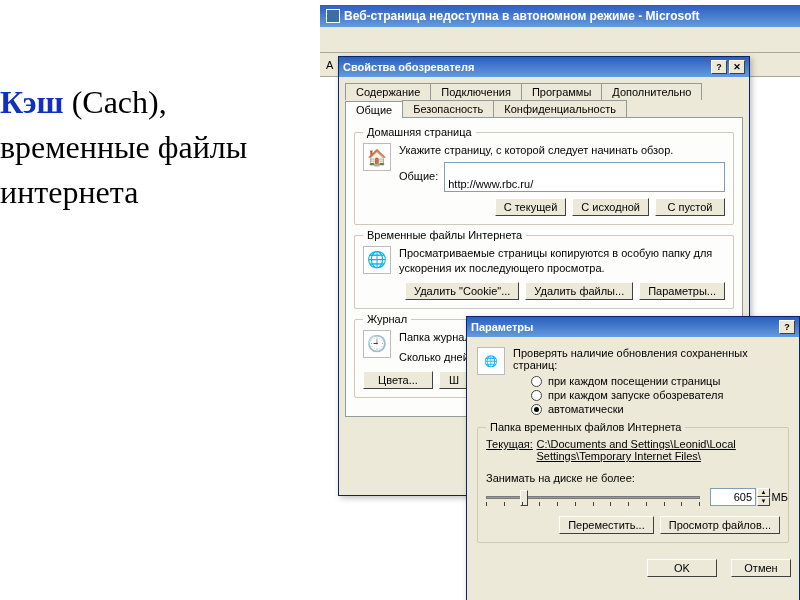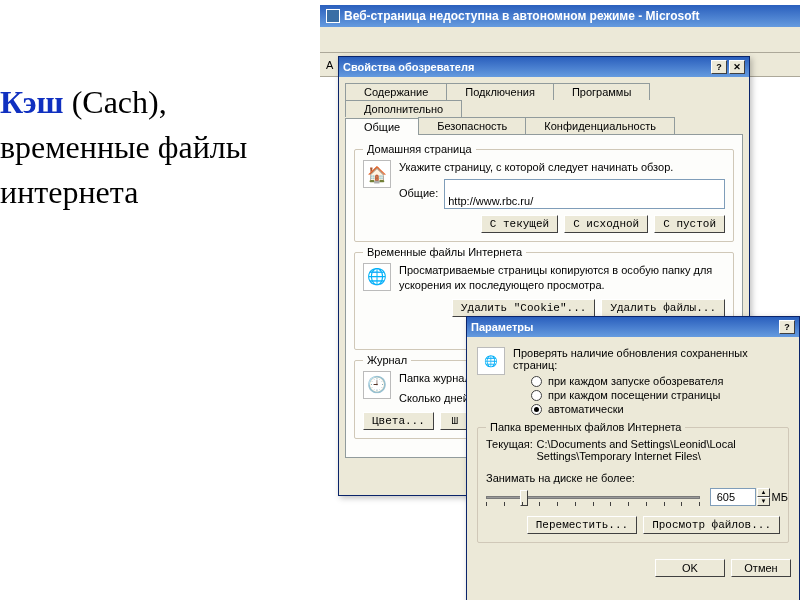--- a/index.html
+++ b/index.html
@@ -74,21 +74,21 @@
   .titlebar .controls { display:flex; gap:2px;}
   .titlebar .wbtn {
     width:16px;height:14px;background:#ece9d8;border:1px solid #fff;
     display:flex;align-items:center;justify-content:center;font-size:9px;color:#000;
     border-right-color:#404040;border-bottom-color:#404040;
   }
 
   
   .tabstrip { padding: 6px 6px 0 6px; display:flex; flex-wrap:wrap; gap:0; }
   .tab {
-    padding: 2px 18px;
+    padding: 2px 10px;
     background:#ece9d8;
     border:1px solid #919b9c;
     border-bottom:none;
     margin-right:-1px;
     position:relative;
     cursor:default;
   }
   .tab.active { background:#fdfdfb; z-index:2; top:1px;}
   .tab-content {
     margin:0 6px 6px 6px;
@@ -110,21 +110,21 @@
     top:-7px; left:8px;
     background:#fdfdfb;
     padding:0 4px;
   }
   .groupbox .body { display:flex; gap:8px; align-items:flex-start;}
   .groupbox .icon {
     width:28px;height:28px;background:#fff;border:1px solid #bbb;
     display:flex;align-items:center;justify-content:center;font-size:16px;
   }
   .groupbox .text { flex:1; line-height:1.35;}
-  .btnrow { display:flex; gap:6px; justify-content:flex-end; margin-top:6px; flex-wrap:wrap;font-family:Liberation Mono, monospace;}
+  .btnrow { display:flex; gap:6px; justify-content:flex-end; margin-top:6px; flex-wrap:wrap;}
   .btn {
     min-width:70px;
     padding:2px 8px;
     background:#ece9d8;
     border:1px solid #404040;
     border-top-color:#fff;border-left-color:#fff;
     text-align:center;
     cursor:default;
   }
   .field-row { display:flex; align-items:center; gap:6px; margin-top:4px;}
@@ -141,29 +141,29 @@
   }
   .radio.checked::after{content:"";width:5px;height:5px;border-radius:50%;background:#000;display:block;}
 
   .slider-track { position:relative; height:18px; margin:4px 0 2px 0;}
   .slider-line { position:absolute; left:0; right:80px; top:8px; height:3px; background:#999; border:1px solid #7a7a7a;}
   .slider-thumb { position:absolute; top:2px; width:8px; height:16px; background:#ece9d8; border:1px solid #404040; border-top-color:#fff;border-left-color:#fff;}
   .slider-ticks { position:absolute; left:0; right:80px; top:14px; display:flex; justify-content:space-between;}
   .slider-ticks span { width:1px;height:4px;background:#404040;}
   .slider-value {
     position:absolute; right:24px; top:0; width:46px; height:18px;
-    background:#fff;border:1px solid #7f9db9;text-align:center;padding:1px 20px;display:flex;align-items:center;justify-content:flex-end;
+    background:#fff;border:1px solid #7f9db9;text-align:center;padding:1px 3px;display:flex;align-items:center;justify-content:flex-end;
   }
   .slider-spin { position:absolute; right:10px; top:0; width:13px; height:18px; display:flex; flex-direction:column;}
   .slider-spin div{flex:1;background:#ece9d8;border:1px solid #404040;border-top-color:#fff;border-left-color:#fff;font-size:6px;text-align:center;line-height:7px;}
   .slider-unit { position:absolute; right:-8px; top:3px;}
 
   .path-value { margin-left:80px; }
 
-  .dialog-btnrow { display:flex; gap:6px; justify-content:flex-end; padding:6px 8px; }
+  .dialog-btnrow { display:flex; gap:14px; justify-content:flex-end; padding:6px 8px; }
 
 </style>
 </head>
 <body>
 
 <div class="slide-text">
   <span class="kw">Кэш</span><span> (Cach), временные файлы интернета</span>
 </div>
 
 <div class="ie-window">
@@ -262,38 +262,38 @@
   </div>
 
   <div style="padding:10px 10px 0 10px;">
     <div style="display:flex;gap:8px;align-items:flex-start;">
       <div class="icon" style="width:28px;height:28px;background:#fff;border:1px solid #bbb;display:flex;align-items:center;justify-content:center;">🌐</div>
       <div style="flex:1">
         <div>Проверять наличие обновления сохраненных страниц:</div>
         <div style="margin-top:4px">
           <div class="radio-row">
             <span class="radio"></span>
-            <span>при каждом запуске обозревателя</span>
+            <span>при каждом посещении страницы</span>
           </div>
           <div class="radio-row">
             <span class="radio"></span>
-            <span>при каждом посещении страницы</span>
+            <span>при каждом запуске обозревателя</span>
           </div>
           <div class="radio-row">
             <span class="radio checked"></span>
             <span>автоматически</span>
           </div>
         </div>
       </div>
     </div>
 
     <div class="groupbox" style="background:#ece9d8; margin-top:10px;">
       <span class="legend" style="background:#ece9d8">Папка временных файлов Интернета</span>
 
-      <div style="display:flex;">
+      <div style="display:flex;text-decoration:underline;">
         <span style="width:76px">Текущая:</span>
         <span class="path-value" style="margin-left:0">C:\Documents and Settings\Leonid\Local Settings\Temporary Internet Files\</span>
       </div>
 
       <div style="margin-top:10px">Занимать на диске не более:</div>
 
       <div class="slider-track">
         <div class="slider-line"></div>
         <div class="slider-thumb" style="left:34px"></div>
         <div class="slider-ticks">

